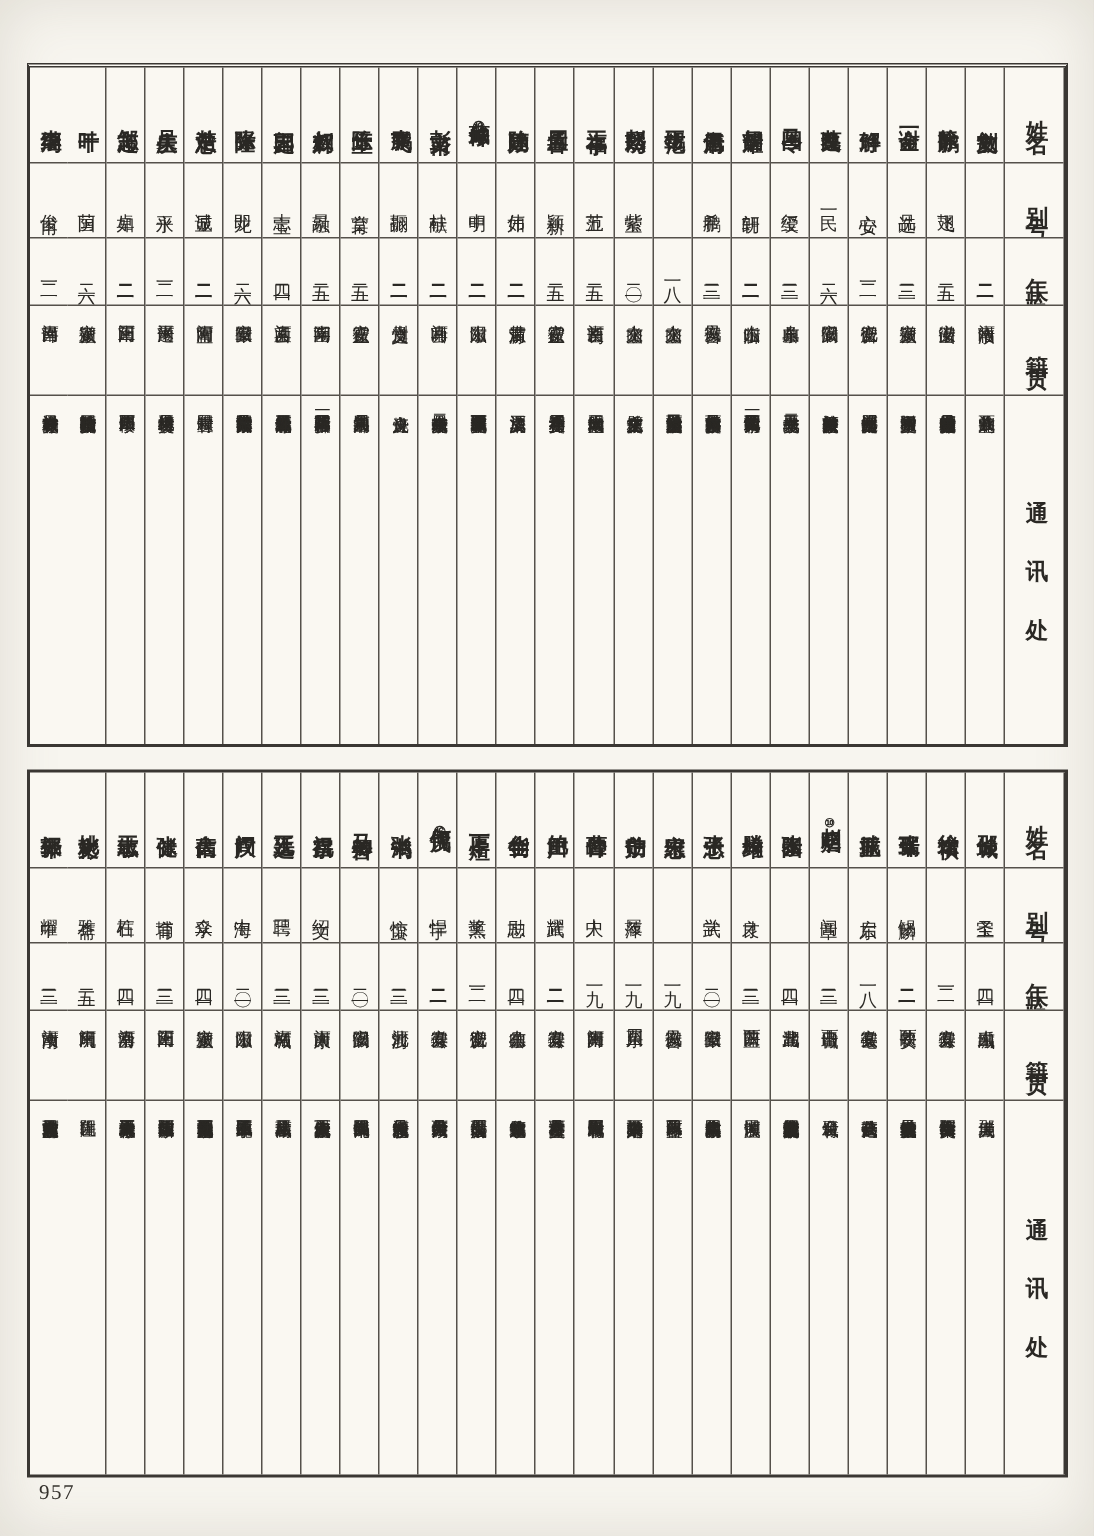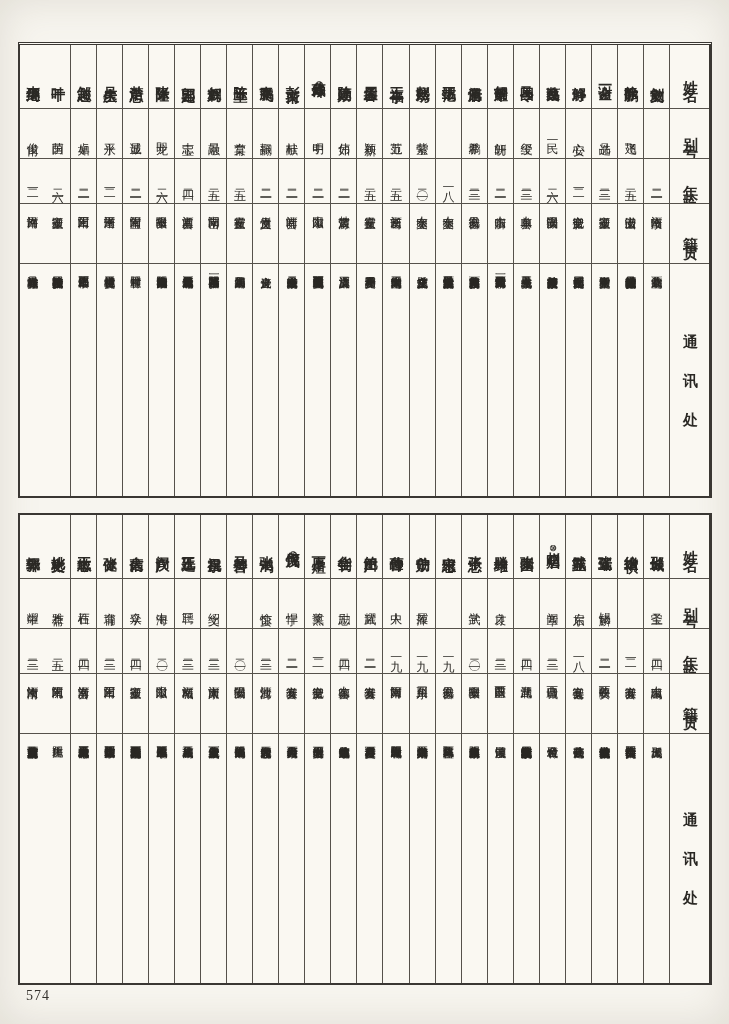--- a/index.html
+++ b/index.html
@@ -1017,14 +1017,14 @@
     <div class="cell origin">
             <span class="vtext">河南汝南</span>
           </div>
     <div class="cell address">
             <span class="vtext">河南驻马店东南八里大郭庄万和堂药店</span>
           </div>
   </div>
 </div>
 
   </div>
-  <div class="page-number">574</div>
+  <div class="page-number">957</div>
 </div>
 
 </body></html>

